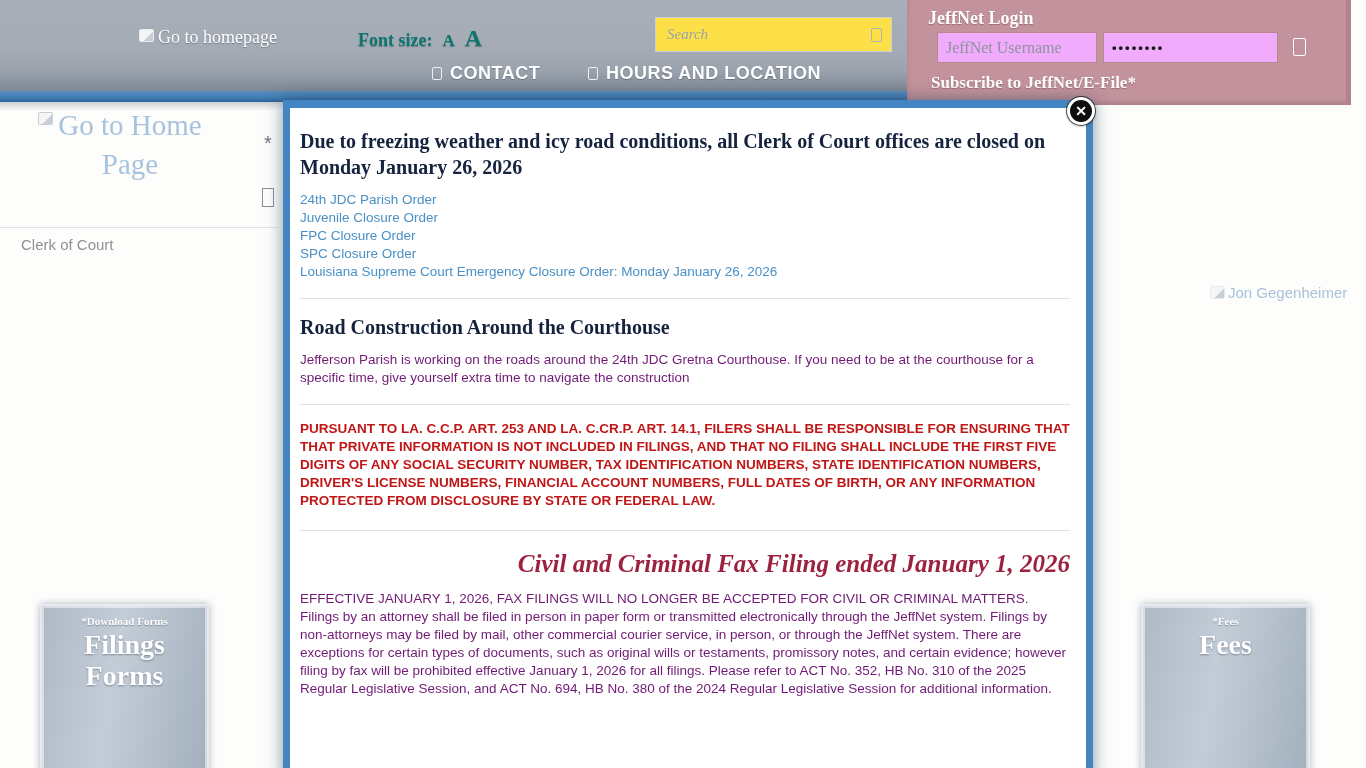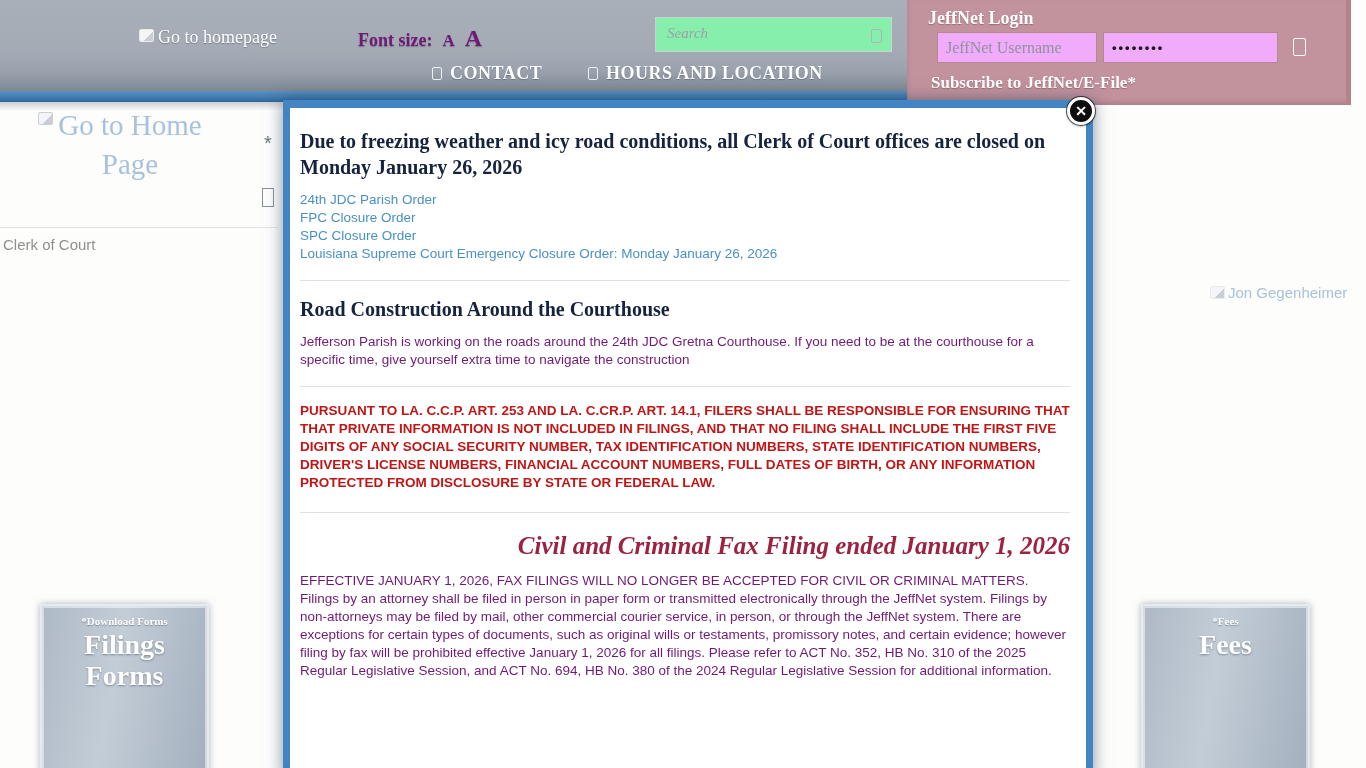--- a/index.html
+++ b/index.html
@@ -26,44 +26,44 @@
     position:absolute; left:139px; top:27px; display:flex; align-items:flex-start; gap:4px;
     color:#fff; font-family:"Liberation Serif",serif; font-size:18px; cursor:pointer;
     text-shadow:0 1px 1px rgba(70,80,95,.5);
   }
   .broken-ico {
     display:inline-block; width:15px; height:13px; border:1px solid #e8eaee;
     background:linear-gradient(135deg,#f4f5f7 60%, #c9ced6 60%); border-radius:2px; margin-top:2px;
     flex:0 0 auto;
   }
   .fontsize {
-    position:absolute; left:358px; top:25px; color:#701a75;
+    position:absolute; left:358px; top:25px; color:#0f766e;
     font-family:"Liberation Serif",serif; font-weight:bold; font-size:18px;
     display:flex; align-items:baseline; gap:10px; text-shadow:0 1px 1px rgba(70,80,95,.5);
   }
   .fontsize .a-sm { font-size:17px; cursor:pointer; }
   .fontsize .a-lg { font-size:24px; cursor:pointer; }
 
   .searchbox {
     position:absolute; left:655px; top:17px; width:237px; height:35px;
-    background:#86efac; border:1px solid #ccd1d8; display:flex; align-items:flex-end; padding:8px 9px;
+    background:#fde047; border:1px solid #ccd1d8; display:flex; align-items:center; padding:16px 9px;
   }
   .searchbox input {
     flex:1; border:none; outline:none; font-family:"Liberation Serif",serif;
     font-style:italic; font-size:15px; color:#444; background:transparent; min-width:0;
   }
   .searchbox input::placeholder { color:#9aa0a9; font-style:italic; }
   .tofu {
     display:inline-block; width:11px; height:14px; border:1.5px solid currentColor;
     border-radius:2px; flex:0 0 auto;
   }
   .search-tofu { color:#aeb3ba; }
 
   .hdr-nav { position:absolute; top:63px; display:flex; align-items:center; gap:8px;
-    color:#fff; font-family:Liberation Serif, serif; font-weight:bold; font-size:18px;
+    color:#fff; font-family:Liberation Sans, sans-serif; font-weight:bold; font-size:18px;
     letter-spacing:.5px; cursor:pointer; text-shadow:0 1px 1px rgba(70,80,95,.5); }
   .nav-contact { left:432px; }
   .nav-hours { left:588px; }
   .hdr-nav .tofu { color:#eef1f4; width:10px; height:13px; }
 
   
   .pink-panel {
     position:absolute; left:907px; top:0; width:444px; height:105px;
     background:#c2939c; box-shadow: inset -5px 0 0 #b2838c, inset 0 -3px 4px rgba(120,70,80,.25);
   }
@@ -84,21 +84,21 @@
     font-weight:bold; font-size:17px; cursor:pointer; text-shadow:0 1px 1px rgba(120,70,80,.5);
   }
 
   
   .home-alt {
     position:absolute; left:30px; top:106px; width:200px; text-align:center;
     color:#a7c2dd; font-family:"Liberation Serif",serif; font-size:29px; line-height:39px; cursor:pointer;
   }
   .home-alt .broken-ico { position:absolute; left:8px; top:4px; border-color:#c9ced6; }
   .rule1 { position:absolute; left:0; top:227px; width:278px; border-top:1px solid #e4e4e4; }
-  .site-label { position:absolute; left:3px; top:236px; color:#909090; font-size:15px; }
+  .site-label { position:absolute; left:21px; top:236px; color:#909090; font-size:15px; }
   .clerk-alt {
     position:absolute; left:1210px; top:284px; display:flex; gap:3px; align-items:flex-start;
     color:#a7c2dd; font-size:15px; width:160px; overflow:hidden; white-space:nowrap;
   }
   .frag-star { position:absolute; left:264px; top:132px; color:#70777f; font-size:20px; }
   .frag-box { position:absolute; left:262px; top:188px; width:12px; height:19px; border:1px solid #8a909a; }
 
   .tile {
     position:absolute; top:604px; width:169px; height:200px; text-align:center;
     background:linear-gradient(100deg,#aeb9c6 0%,#c3cdd7 42%,#a2aebd 100%);
@@ -212,20 +212,21 @@
 </div>
 
 <div class="modal">
   <div class="modal-close">✕</div>
   <div class="modal-body">
 
     <div class="h-navy">Due to freezing weather and icy road conditions, all Clerk of Court offices are closed on Monday January 26, 2026</div>
 
     <div class="closure-links">
       <a>24th JDC Parish Order</a>
+      <a>Juvenile Closure Order</a>
       <a>FPC Closure Order</a>
       <a>SPC Closure Order</a>
       <a>Louisiana Supreme Court Emergency Closure Order: Monday January 26, 2026</a>
     </div>
 
     <hr>
 
     <div class="h-navy">Road Construction Around the Courthouse</div>
     <p class="p-body">Jefferson Parish is working on the roads around the 24th JDC Gretna Courthouse. If you need to be at the courthouse for a specific time, give yourself extra time to navigate the construction</p>
 

